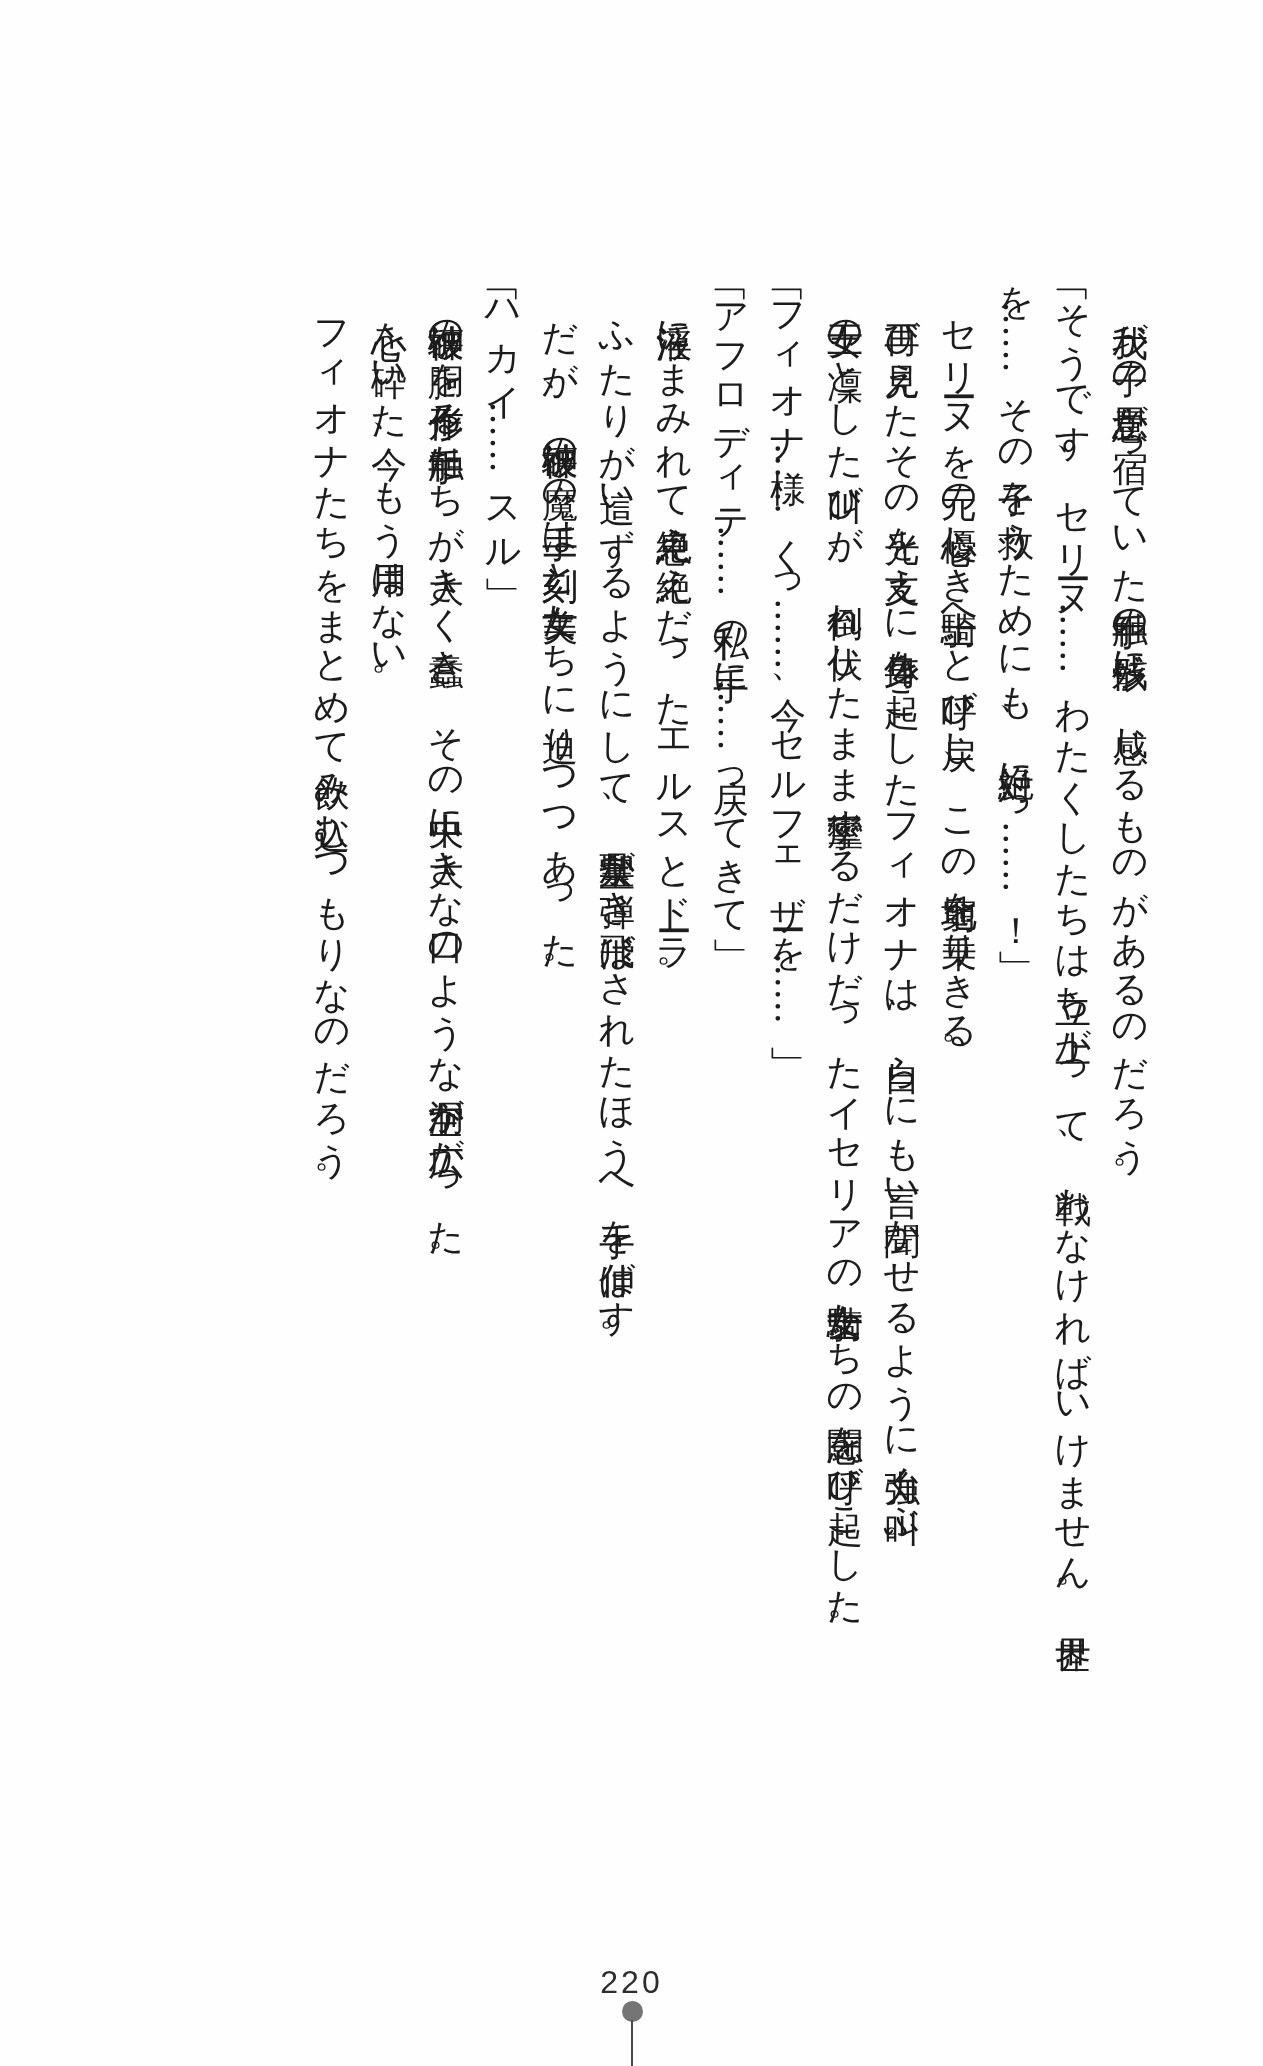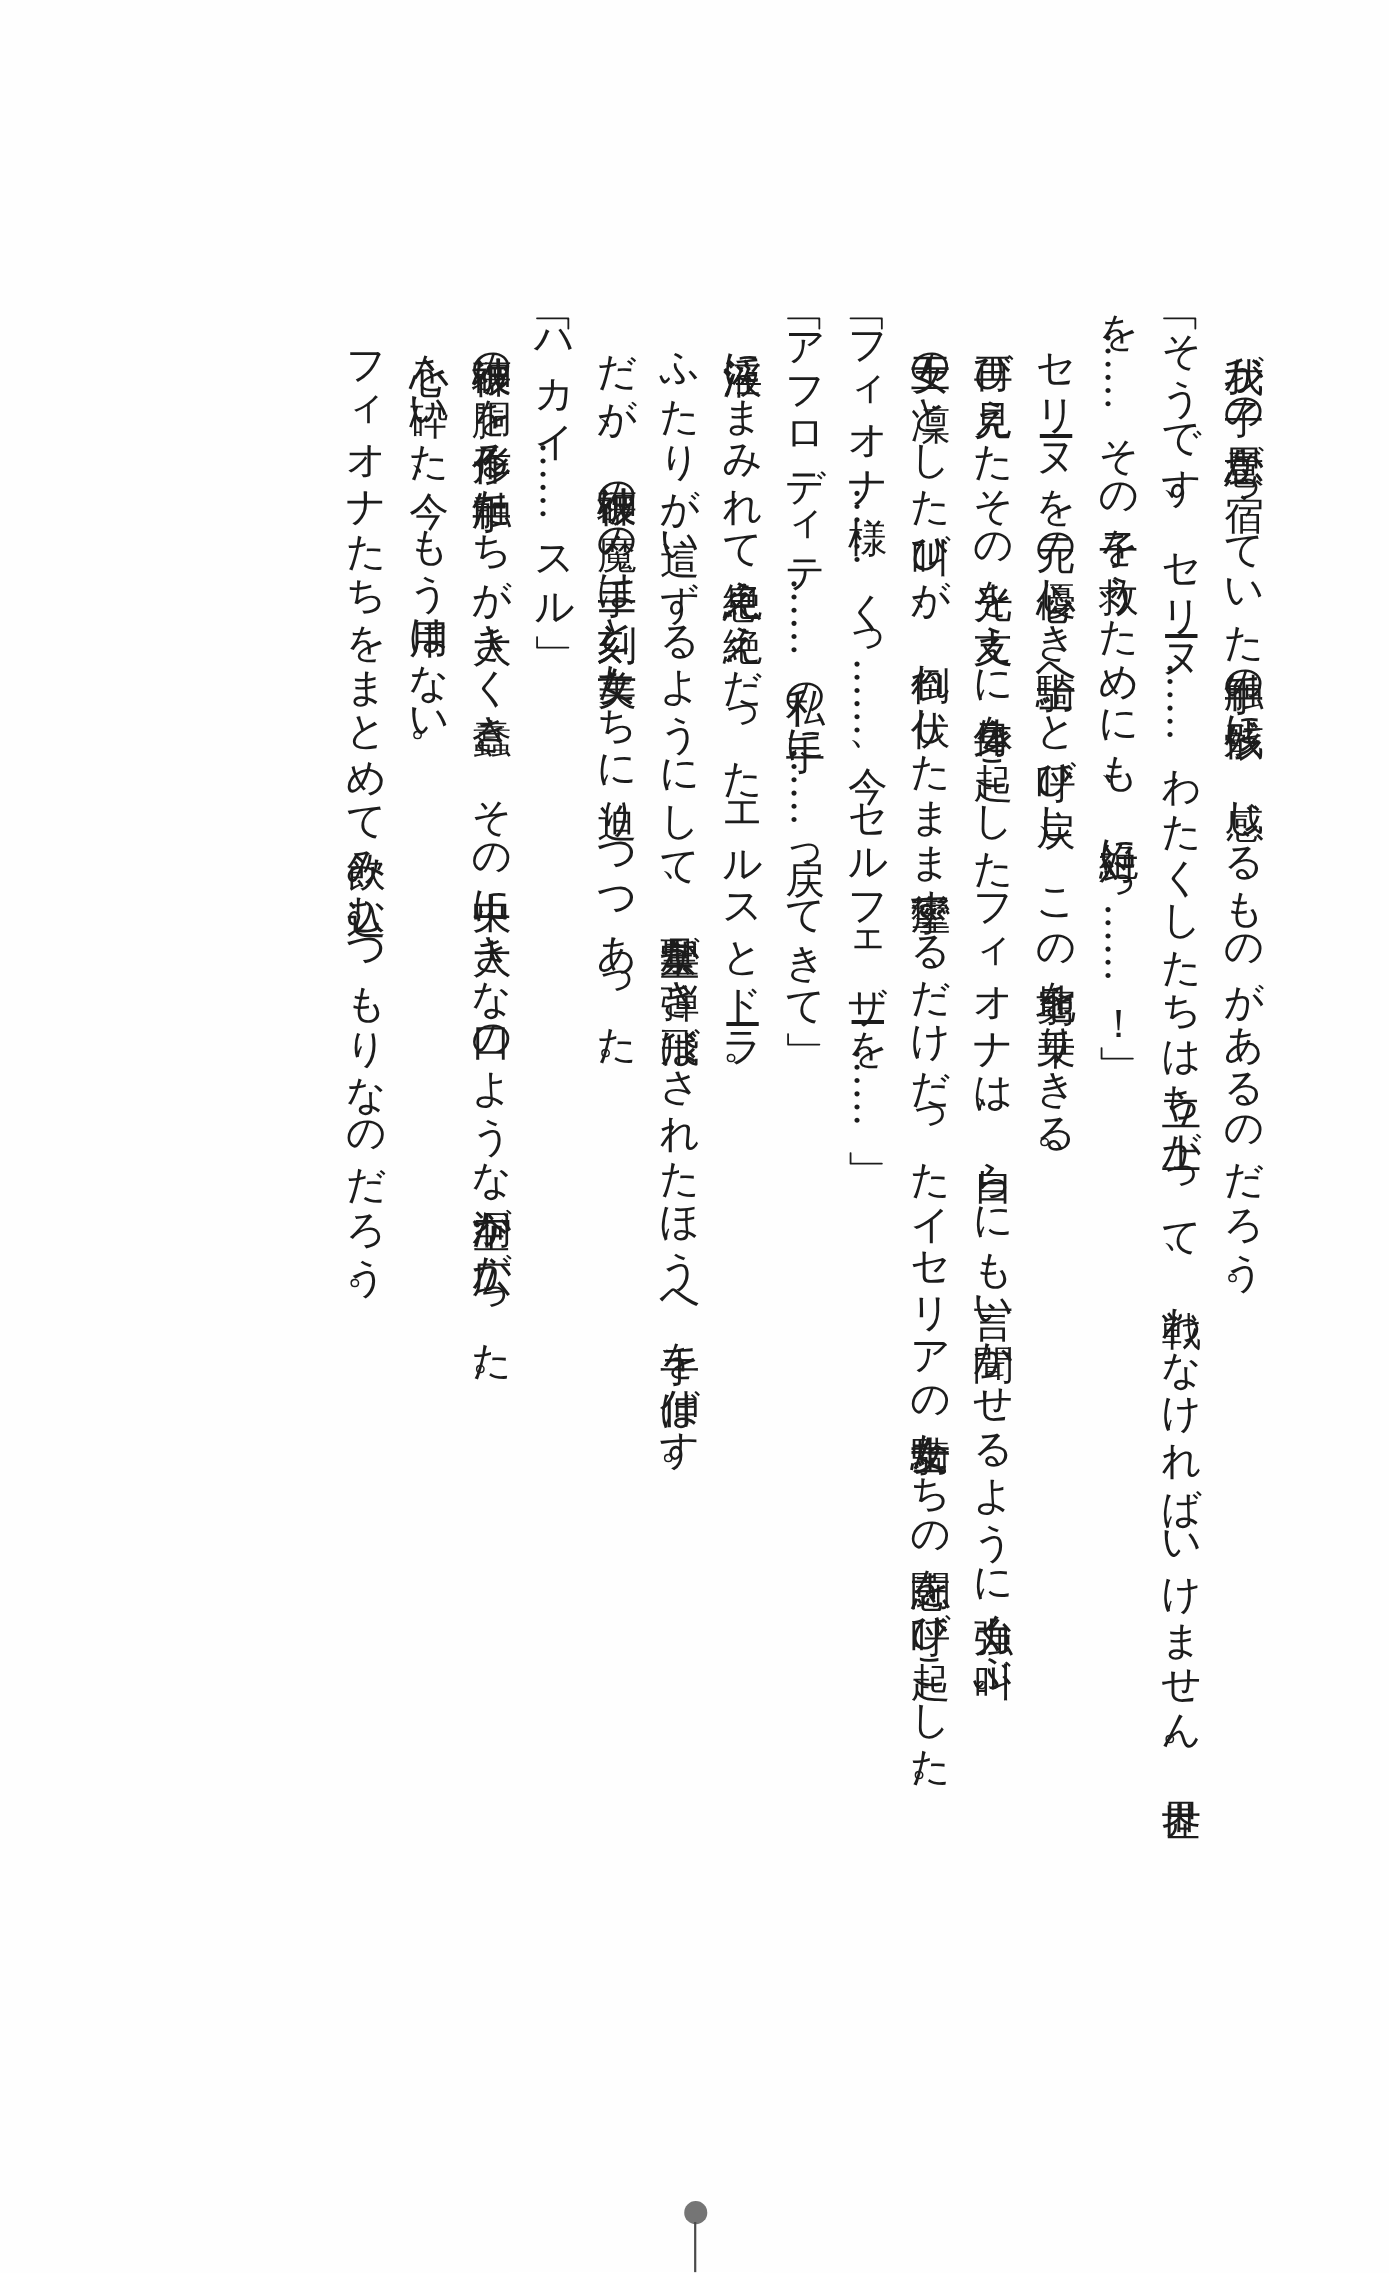--- a/index.html
+++ b/index.html
@@ -86,16 +86,17 @@
     <p class="dialogue">「アフロディテ……私の手に……戻ってきて」</p>
     <p class="narration">淫液にまみれて息絶え絶えだったエルスとドーラ。</p>
     <p class="narration">ふたりが這いずるようにして、聖宝具が弾き飛ばされたほうへ手を伸ばす。</p>
     <p class="narration">だが、破壊神の魔の手は刻一刻と美女たちに迫りつつあった。</p>
     <p class="dialogue">「ハカイ……スル」</p>
     <p class="narration">破壊神の胴を形作る触手たちが大きく蠢き、その中央に大きな口のような空洞が広がった。</p>
     <p class="narration">心を砕いた今、もう用はない。</p>
     <p class="narration">フィオナたちをまとめて飲み込むつもりなのだろう。</p>
   </div>
 
+  <div class="folio">220</div>
   <div class="folio-dot"></div>
   <div class="folio-line"></div>
 
 </div>
 
 </body></html>

